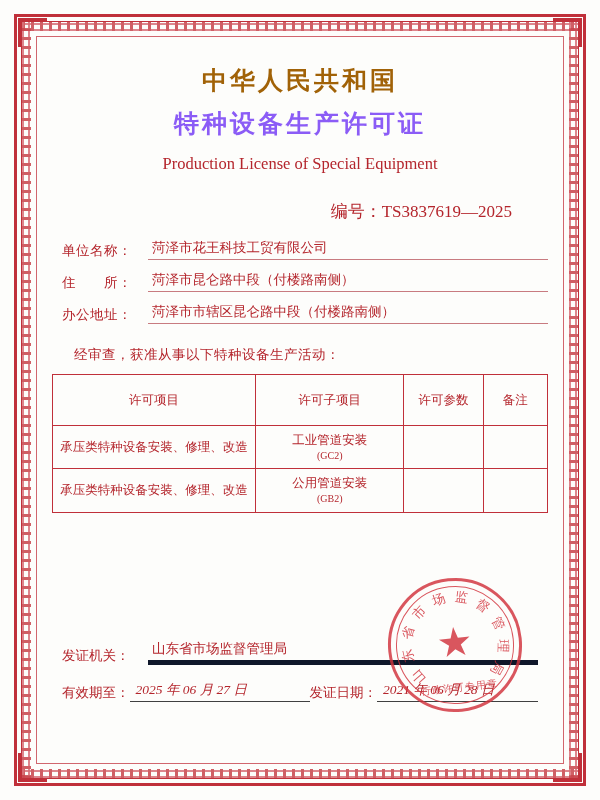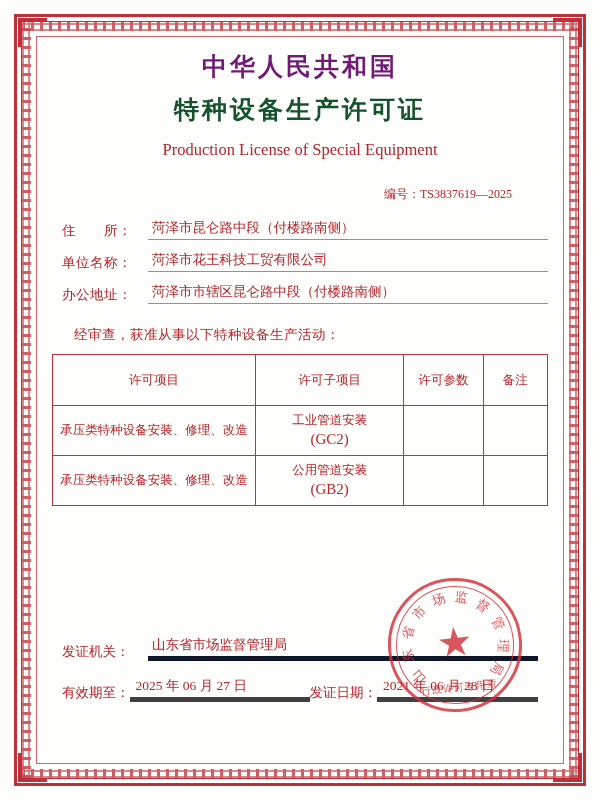--- a/index.html
+++ b/index.html
@@ -88,51 +88,51 @@
     top: 46px;
     right: 52px;
     bottom: 46px;
   }
 
   .title-zh-1 {
     text-align: center;
     font-size: 25px;
     font-weight: bold;
     letter-spacing: 3px;
-    margin-top: 4px;
-    color: #701a75;
+    margin-top: 18px;
+    color: #a16207;
     font-family: "DejaVu Serif", "Liberation Serif", serif;
   }
   .title-zh-2 {
     text-align: center;
     font-size: 25px;
     font-weight: bold;
     letter-spacing: 3px;
     margin-top: 10px;
-    color: #14532d;
+    color: #8b5cf6;
     font-family: "DejaVu Serif", "Liberation Serif", serif;
   }
   .title-en-1 {
     text-align: center;
     font-size: 16.5px;
     margin-top: 14px;
     color: #b4252c;
     font-family: "Liberation Serif", serif;
   }
   .title-en-2 {
     text-align: center;
     font-size: 16.5px;
     margin-top: 6px;
     color: #b4252c;
     font-family: "Liberation Serif", serif;
   }
 
   .serial {
     text-align: right;
-    font-size: 12px;
+    font-size: 17px;
     margin-top: 26px;
     padding-right: 36px;
     color: #b4252c;
   }
 
   .fields {
     margin-top: 16px;
     padding-left: 10px;
     font-size: 13.5px;
   }
@@ -184,21 +184,21 @@
     line-height: 1.35;
   }
   table.perm th {
     font-weight: normal;
     height: 38px;
   }
   .col-a { width: 41%; }
   .col-b { width: 30%; }
   .col-c { width: 16%; }
   .col-d { width: 13%; }
-  .sub-line { display: block; font-size: 15px; }
+  .sub-line { display: block; font-size: 10px; }
 
   .footer {
     position: absolute;
     left: 10px;
     right: 10px;
     bottom: 52px;
     font-size: 13.5px;
     color: #b4252c;
   }
   .issuer-row {
@@ -214,24 +214,25 @@
   }
   .dates-row {
     display: flex;
     align-items: flex-end;
   }
   .date-block { display: flex; align-items: flex-end; justify-content: space-between; }
   .date-block.left { flex: 0 0 52%; }
   .date-block.right { flex: 1; }
   .date-label { white-space: nowrap; }
   .date-value {
-    border-bottom: 5px solid #404040;
+    border-bottom: 1px solid #404040;
     padding: 0 6px 2px 6px;
     flex: 1;
     white-space: nowrap;
+    font-style: italic;
   }
 
   
   .seal {
     position: absolute;
     right: 78px;
     bottom: 88px;
     width: 128px;
     height: 128px;
     border-radius: 50%;
@@ -307,26 +308,26 @@
   <div class="content">
 
     <div class="title-zh-1">中华人民共和国</div>
     <div class="title-zh-2">特种设备生产许可证</div>
     <div class="title-en-1">Production License of Special Equipment</div>
 
     <div class="serial">编号：TS3837619—2025</div>
 
     <div class="fields">
       <div class="field-row">
+        <div class="field-label">单位名称：</div>
+        <div class="field-value">菏泽市花王科技工贸有限公司</div>
+      </div>
+      <div class="field-row">
         <div class="field-label">住　　所：</div>
         <div class="field-value">菏泽市昆仑路中段（付楼路南侧）</div>
-      </div>
-      <div class="field-row">
-        <div class="field-label">单位名称：</div>
-        <div class="field-value">菏泽市花王科技工贸有限公司</div>
       </div>
       <div class="field-row">
         <div class="field-label">办公地址：</div>
         <div class="field-value">菏泽市市辖区昆仑路中段（付楼路南侧）</div>
       </div>
     </div>
 
     <div class="statement">经审查，获准从事以下特种设备生产活动：</div>
 
     <table class="perm">

